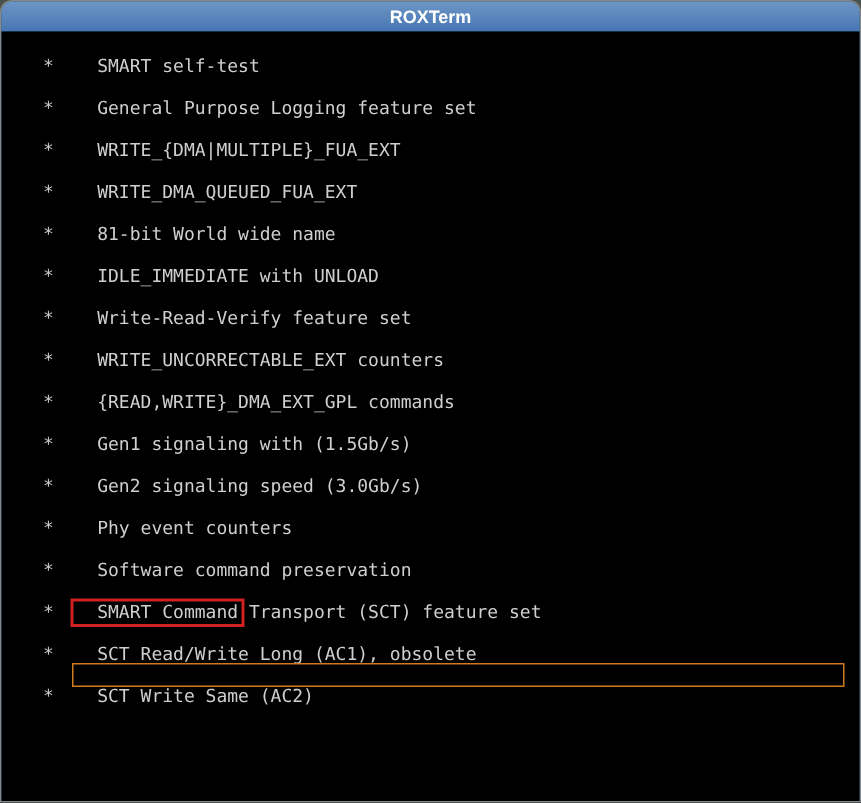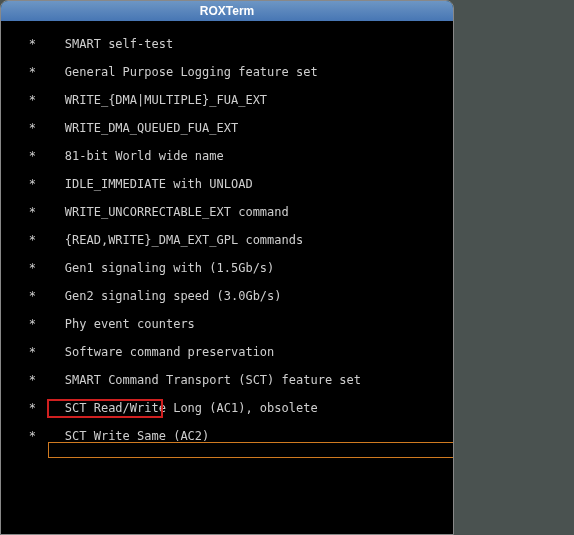--- a/index.html
+++ b/index.html
@@ -7,21 +7,21 @@
     padding: 0;
     background: #4a5250;
     font-family: monospace;
     font-size: 12px;
     line-height: 14px;
     width: 574px;
     height: 535px;
     overflow: hidden;
   }
   .window {
-    width: 454px;
+    width: 574px;
     height: 535px;
     position: relative;
     background: #0c4a6e;
     border-top-left-radius: 8px;
     border-top-right-radius: 8px;
     border: 1px solid #888;
     box-sizing: border-box;
   }
   .titlebar {
     height: 20px;
@@ -68,21 +68,22 @@
   <div class="titlebar">
     <span>ROXTerm</span>
   </div>
   <div class="terminal">
 <div class="line">   *    SMART self-test</div>
 <div class="line">   *    General Purpose Logging feature set</div>
 <div class="line">   *    WRITE_{DMA|MULTIPLE}_FUA_EXT</div>
 <div class="line">   *    WRITE_DMA_QUEUED_FUA_EXT</div>
 <div class="line">   *    81-bit World wide name</div>
 <div class="line">   *    IDLE_IMMEDIATE with UNLOAD</div>
-<div class="line">   *    WRITE_UNCORRECTABLE_EXT command</div>
+<div class="line">   *    Write-Read-Verify feature set</div>
+<div class="line">   *    WRITE_UNCORRECTABLE_EXT counters</div>
 <div class="line">   *    {READ,WRITE}_DMA_EXT_GPL commands</div>
 <div class="line">   *    Gen1 signaling with (1.5Gb/s)</div>
 <div class="line">   *    Gen2 signaling speed (3.0Gb/s)</div>
 <div class="line">   *    Phy event counters</div>
 <div class="line">   *    Software command preservation</div>
 <div class="line">   *    SMART Command Transport (SCT) feature set</div>
 <div class="line">   *    SCT Read/Write Long (AC1), obsolete</div>
 <div class="line">   *    SCT Write Same (AC2)</div>
 
 

